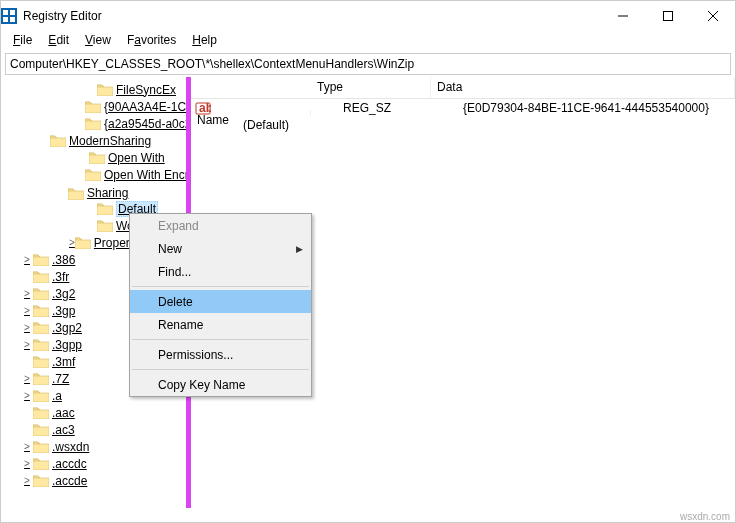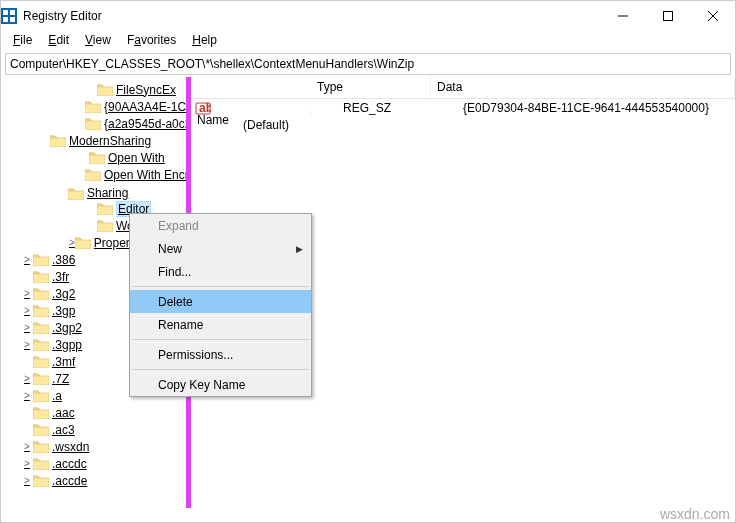--- a/index.html
+++ b/index.html
@@ -27,21 +27,21 @@
 .col-name { width: 120px; margin-top: 33px; } .col-type { width: 120px; } .col-data { flex: 1; }
 .lv-row { height: 18px; display: flex; align-items: center; }
 .lv-row .val-icon { width: 38px; height: 14px; margin: 0 4px; }
 .lv-row div { padding: 1px 6px; }
 .context-menu { position: absolute; left: 128px; top: 212px; width: 183px; background: #f0f0f0; border: 1px solid #a3a3a3; box-shadow: 2px 2px 3px rgba(0,0,0,0.25); padding: 0; z-index: 100; }
 .menu-item { height: 23px; display: flex; align-items: center; padding: 0 24px 0 28px; position: relative; }
 .menu-item.disabled { color: #888; }
 .menu-item.highlight { background: #91c9f7; }
 .menu-sep { height: 1px; background: #d0d0d0; margin: 3px 2px; }
 .menu-item .arrow { position: absolute; right: 8px; font-size: 9px; color: #333; }
-.footer { position: absolute; bottom: 0; right: 5px; font-size: 14px; color: #aaa; }
+.footer { position: absolute; bottom: 0; right: 5px; font-size: 10px; color: #aaa; }
 .folder svg, .val-icon svg { display: block; }
 </style>
 </head>
 <body>
 
 <div class="titlebar">
   <div class="app-icon">
     <svg viewBox="0 0 12 12">
         <rect x="0" y="0" width="5" height="5" fill="#fff"></rect>
         <rect x="7" y="0" width="5" height="5" fill="#fff"></rect>
@@ -155,21 +155,21 @@
         <span class="label">Sharing</span>
       </div>
       <div class="tree-row selected" style="padding-left: 84px;">
         <span class="expander"></span>
         <span class="folder">
           <svg width="16" height="13">
             <path d="M0 2 L5 2 L7 4 L16 4 L16 13 L0 13 Z" fill="#ffe9a2" stroke="#d4b968" stroke-width="0.6"></path>
             <path d="M0 2 L5 2 L7 4 L0 4 Z" fill="#f7dd8a" stroke="#d4b968" stroke-width="0.6"></path>
           </svg>
         </span>
-        <span class="label">Editor</span>
+        <span class="label">Default</span>
       </div>
       <div class="tree-row" style="padding-left: 84px;">
         <span class="expander"></span>
         <span class="folder">
           <svg width="16" height="13">
             <path d="M0 2 L5 2 L7 4 L16 4 L16 13 L0 13 Z" fill="#ffe9a2" stroke="#d4b968" stroke-width="0.6"></path>
             <path d="M0 2 L5 2 L7 4 L0 4 Z" fill="#f7dd8a" stroke="#d4b968" stroke-width="0.6"></path>
           </svg>
         </span>
         <span class="label">WorkFolders</span>

